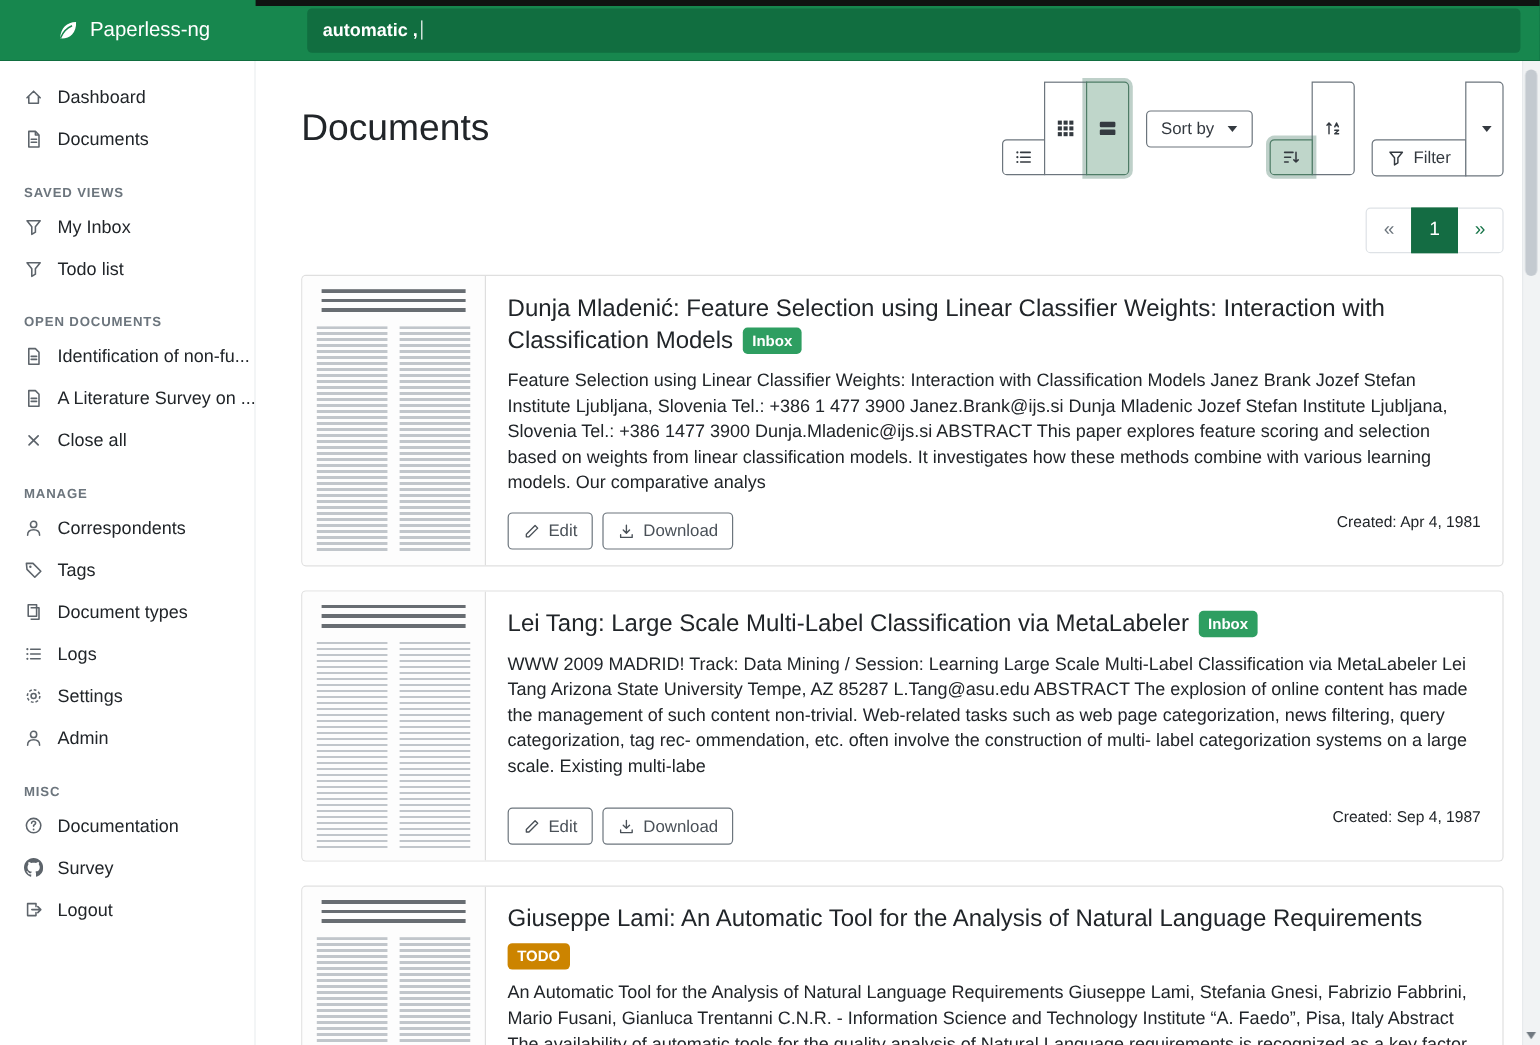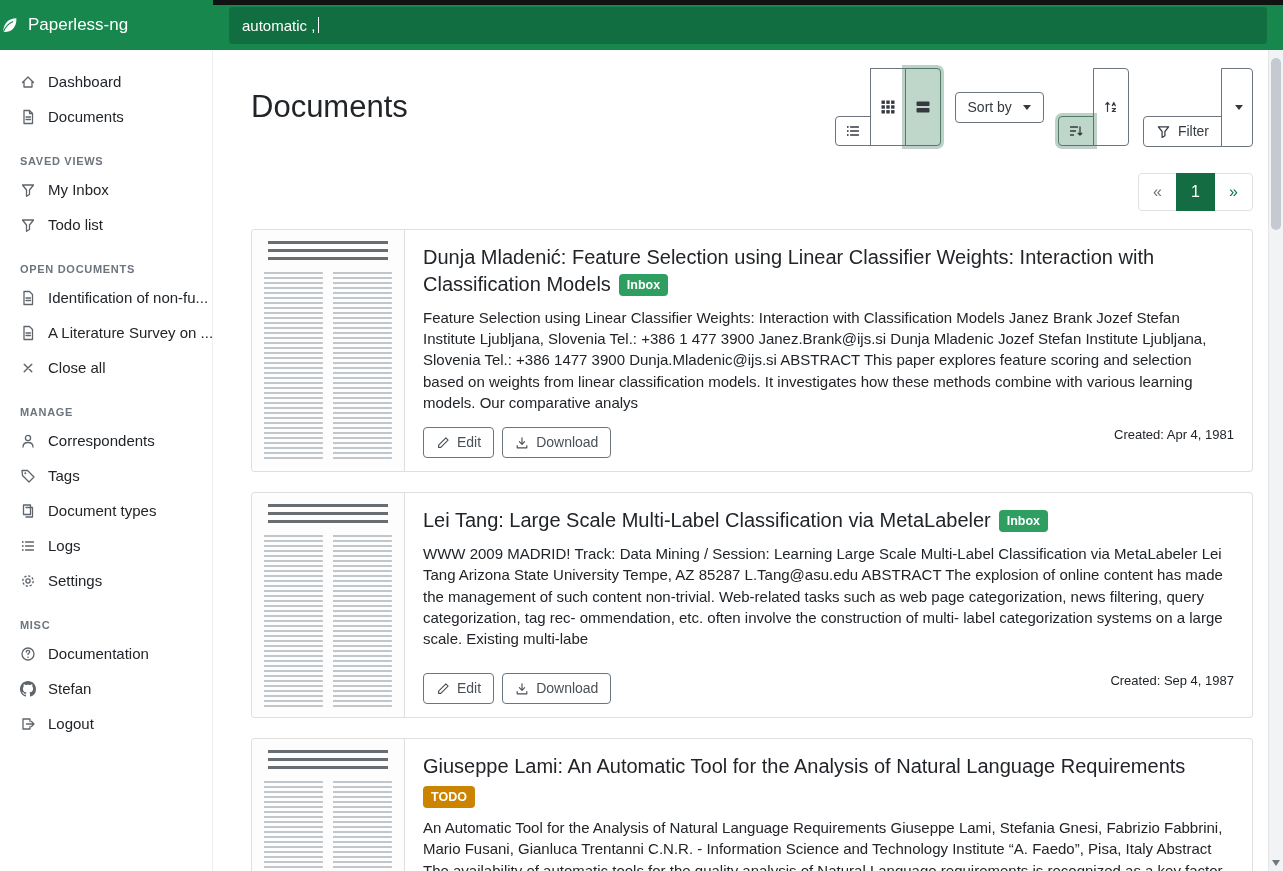--- a/index.html
+++ b/index.html
@@ -3,32 +3,32 @@
 <meta charset="utf-8">
 <style>
   * { box-sizing: border-box; }
   html,body { width:1283px; height:871px; margin:0; overflow:hidden;
     font-family:"Liberation Sans","DejaVu Sans",sans-serif; background:#fff; color:#212529; }
 
   
   .navbar { position:fixed; top:0; left:0; right:0; height:50px; background:#17874e;
     display:flex; align-items:stretch; z-index:30; }
   .brand { width:213px; flex:0 0 213px; display:flex; align-items:center; gap:9px;
-    padding-left:0; color:#fff; font-size:17px; }
+    padding-left:20px; color:#fff; font-size:17px;margin-left:27px; }
   .brand svg { display:block; }
   .top-strip { position:fixed; top:0; left:213px; right:0; height:5px; background:#101311; z-index:40; }
-  .searchwrap { flex:1; display:flex; align-items:center; padding:0 16px 0 16px; }
+  .searchwrap { flex:1; display:flex; align-items:center; padding:0 16px 0 16px;font-weight:bold; }
   .search { flex:1; height:37px; background:#116e40; border-radius:4px; display:flex;
     align-items:center; padding:0 13px; color:#fff; font-size:15px; cursor:text; }
   .caret-line { display:inline-block; width:1px; height:16px; background:#fff; margin-left:3px; }
 
   
   .sidebar { position:fixed; top:50px; left:0; bottom:0; width:213px; background:#fff;
     border-right:1px solid #eceff1; padding-top:14px; z-index:20; overflow:hidden; }
-  .side-item { display:flex; align-items:flex-end; gap:12px; padding:9px 20px;
+  .side-item { display:flex; align-items:flex-start; gap:12px; padding:9px 20px;
     font-size:15px; color:#212529; cursor:pointer; white-space:nowrap; }
   .side-item svg { flex:0 0 16px; color:#5d646b; }
   .side-section { margin-top:21px; padding:0 20px 5px 20px; font-size:11px; font-weight:700;
     letter-spacing:.7px; color:#6c757d; }
 
   
   .main { margin-left:213px; margin-right:15px; padding:68px 15px 0 38px; }
   .toolbar { display:flex; align-items:center; justify-content:space-between; }
   .toolbar h1 { margin:0; font-size:31px; font-weight:500; color:#212529; }
   .controls { display:flex; align-items:center; gap:14px; }
@@ -197,35 +197,42 @@
       </svg>
     <span>Logs</span>
   </div>
   <div class="side-item">
     <svg width="16" height="16" viewBox="0 0 16 16" fill="none" stroke="currentColor" stroke-width="1.3">
         <circle cx="8" cy="8" r="5.2" stroke-dasharray="2.3 1.7"></circle>
         <circle cx="8" cy="8" r="2.1"></circle>
       </svg>
     <span>Settings</span>
   </div>
+  <div class="side-item">
+    <svg width="16" height="16" viewBox="0 0 16 16" fill="none" stroke="currentColor" stroke-width="1.3" stroke-linecap="round">
+        <circle cx="8" cy="5" r="2.6"></circle>
+        <path d="M3 14c0-3 2.2-4.5 5-4.5s5 1.5 5 4.5"></path>
+      </svg>
+    <span>Admin</span>
+  </div>
 
   <div class="side-section">MISC</div>
   <div class="side-item">
     <svg width="16" height="16" viewBox="0 0 16 16" fill="none" stroke="currentColor" stroke-width="1.3" stroke-linecap="round">
         <circle cx="8" cy="8" r="6"></circle>
         <path d="M6.3 6.1c0-1 .8-1.8 1.7-1.8s1.7.6 1.7 1.5c0 1-1 1.3-1.7 2.1v.7"></path>
         <circle cx="8" cy="11.3" r=".8" fill="currentColor" stroke="none"></circle>
       </svg>
     <span>Documentation</span>
   </div>
   <div class="side-item">
     <svg width="16" height="16" viewBox="0 0 16 16">
         <path fill="currentColor" d="M8 0C3.58 0 0 3.58 0 8c0 3.54 2.29 6.53 5.47 7.59.4.07.55-.17.55-.38 0-.19-.01-.82-.01-1.49-2.01.37-2.53-.49-2.69-.94-.09-.23-.48-.94-.82-1.13-.28-.15-.68-.52-.01-.53.63-.01 1.08.58 1.23.82.72 1.21 1.87.87 2.33.66.07-.52.28-.87.51-1.07-1.78-.2-3.64-.89-3.64-3.95 0-.87.31-1.59.82-2.15-.08-.2-.36-1.02.08-2.12 0 0 .67-.21 2.2.82.64-.18 1.32-.27 2-.27s1.36.09 2 .27c1.53-1.04 2.2-.82 2.2-.82.44 1.1.16 1.92.08 2.12.51.56.82 1.27.82 2.15 0 3.07-1.87 3.75-3.65 3.95.29.25.54.73.54 1.48 0 1.07-.01 1.93-.01 2.2 0 .21.15.46.55.38A8.01 8.01 0 0 0 16 8c0-4.42-3.58-8-8-8z"></path>
       </svg>
-    <span>Stefan</span>
+    <span>Survey</span>
   </div>
   <div class="side-item">
     <svg width="16" height="16" viewBox="0 0 16 16" fill="none" stroke="currentColor" stroke-width="1.3" stroke-linecap="round" stroke-linejoin="round">
         <path d="M10 5.5V3H3v10h7v-2.5"></path>
         <path d="M6.5 8H14M11.5 5.5 14 8l-2.5 2.5"></path>
       </svg>
     <span>Logout</span>
   </div>
 </nav>
 

